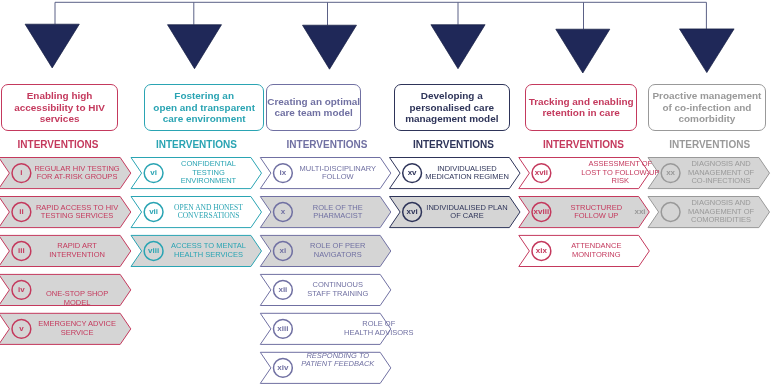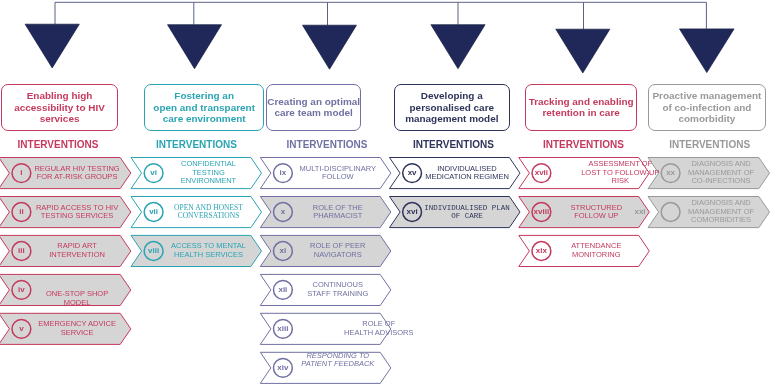--- a/index.html
+++ b/index.html
@@ -186,21 +186,21 @@
       <div class="romans" style="left: 266.9px; top: 323.69px; width: 32px; color: rgb(112, 112, 162);">xiii</div>
       <div class="chevlabel" style="left: 295.3px; width: 85px; top: 313.34px; height: 31.1px; display: flex; align-items: center; justify-content: center; color: rgb(112, 112, 162); margin-left: 41px;">ROLE OF
 HEALTH ADVISORS</div>
       <div class="romans" style="left: 266.9px; top: 362.65px; width: 32px; color: rgb(112, 112, 162);">xiv</div>
       <div class="chevlabel" style="left: 295.3px; width: 85px; top: 352.3px; height: 16px; display: flex; align-items: center; justify-content: center; color: rgb(112, 112, 162); font-style: italic;">RESPONDING TO
 PATIENT FEEDBACK</div>
       <div class="romans" style="left: 396.1px; top: 167.85px; width: 32px; color: rgb(46, 52, 89);">xv</div>
       <div class="chevlabel" style="left: 424.5px; width: 85px; top: 157.5px; height: 31.1px; display: flex; align-items: center; justify-content: center; color: rgb(46, 52, 89);">INDIVIDUALISED
 MEDICATION REGIMEN</div>
       <div class="romans" style="left: 396.1px; top: 206.81px; width: 32px; color: rgb(46, 52, 89);">xvi</div>
-      <div class="chevlabel" style="left: 424.5px; width: 85px; top: 196.46px; height: 31.1px; display: flex; align-items: center; justify-content: center; color: rgb(46, 52, 89); font-family: Liberation Mono, monospace;">INDIVIDUALISED PLAN
+      <div class="chevlabel" style="left: 424.5px; width: 85px; top: 196.46px; height: 31.1px; display: flex; align-items: center; justify-content: center; color: rgb(46, 52, 89);">INDIVIDUALISED PLAN
 OF CARE</div>
       <div class="romans" style="left: 525.4px; top: 167.85px; width: 32px; color: rgb(196, 57, 93);">xvii</div>
       <div class="chevlabel" style="left: 553.8px; width: 85px; top: 157.5px; height: 31.1px; display: flex; align-items: center; justify-content: center; color: rgb(196, 57, 93); margin-left: 24px;">ASSESSMENT OF
 LOST TO FOLLOW-UP
 RISK</div>
       <div class="romans" style="left: 525.4px; top: 206.81px; width: 32px; color: rgb(196, 57, 93);">xviii</div>
       <div class="chevlabel" style="left: 553.8px; width: 85px; top: 196.46px; height: 31.1px; display: flex; align-items: center; justify-content: center; color: rgb(196, 57, 93);">STRUCTURED
 FOLLOW UP</div>
       <div class="romans" style="left: 525.4px; top: 245.77px; width: 32px; color: rgb(196, 57, 93);">xix</div>
       <div class="chevlabel" style="left: 553.8px; width: 85px; top: 235.42px; height: 31.1px; display: flex; align-items: center; justify-content: center; color: rgb(196, 57, 93);">ATTENDANCE

